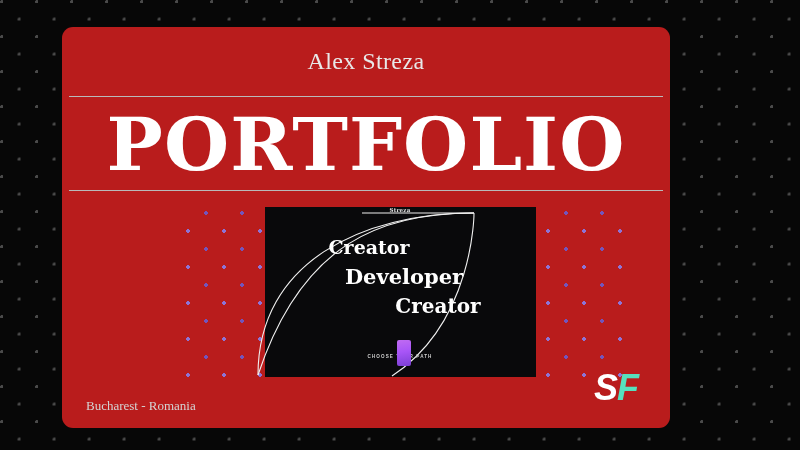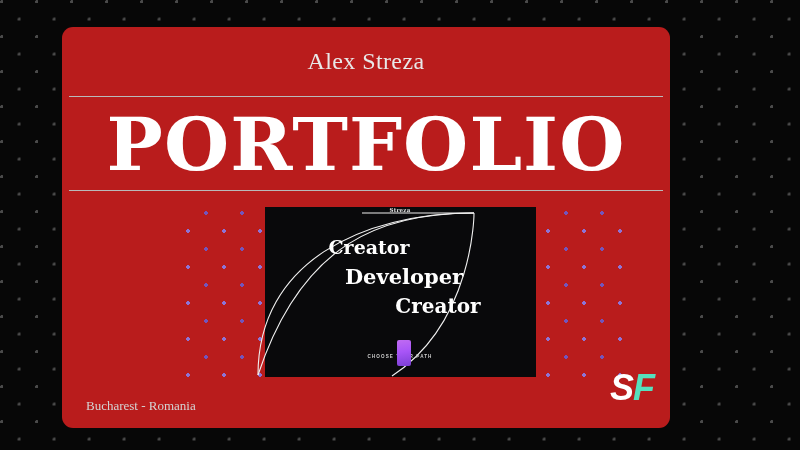--- a/index.html
+++ b/index.html
@@ -201,21 +201,21 @@
     text-align: center;
     font-size: 15px;
     color: #ffffff;
     font-family: "DejaVu Serif", "Liberation Serif", serif;
   }
   #footer-date-month { font-weight: bold; letter-spacing: 0.2px; }
   #footer-date-year  { font-weight: normal; }
 
   #brand-logo {
     position: absolute;
-    right: 16px;
+    right: 32px;
     bottom: 22px;
     font-size: 36px;
     font-weight: bold;
     font-style: italic;
     font-family: "Liberation Sans", sans-serif;
     letter-spacing: -1px;
     line-height: 1;
   }
   #brand-logo-s { color: #ffffff; }
   #brand-logo-f { color: #56e0bd; }

